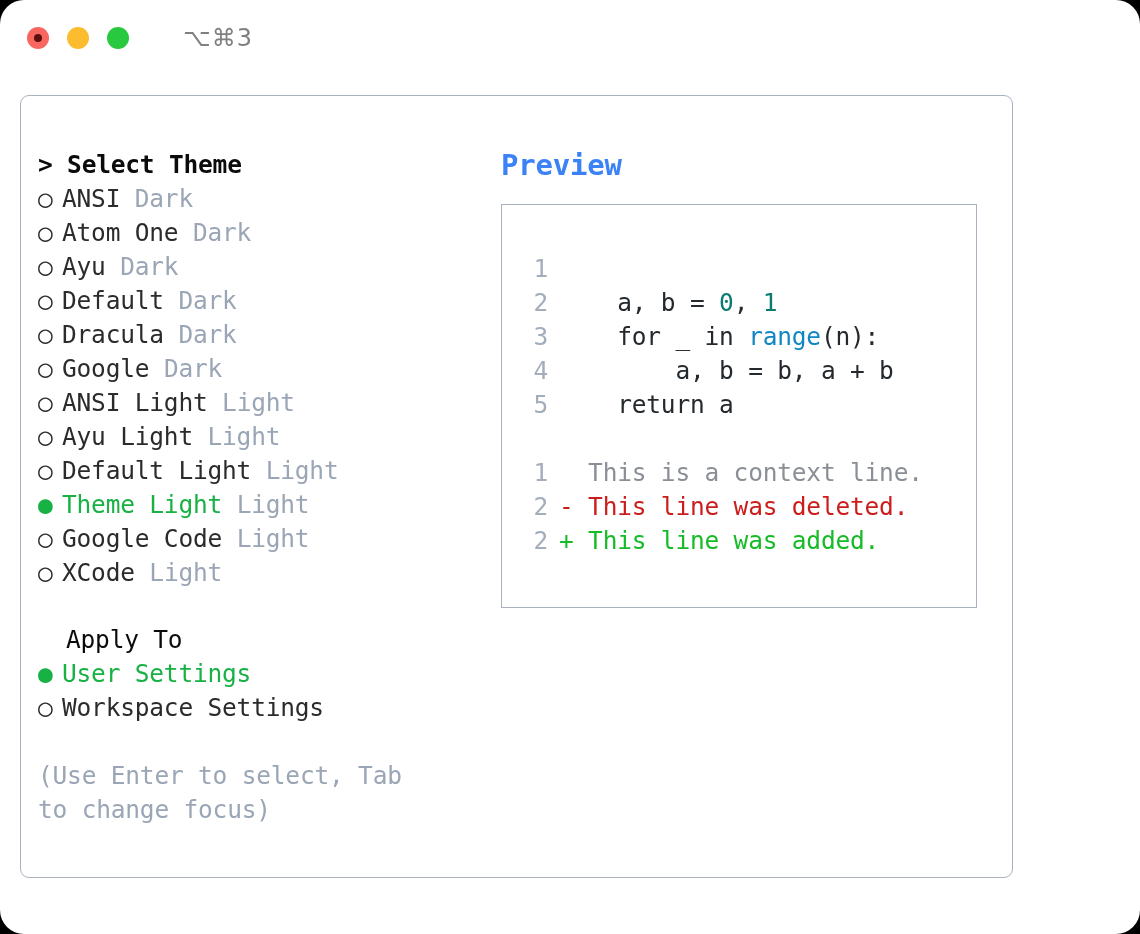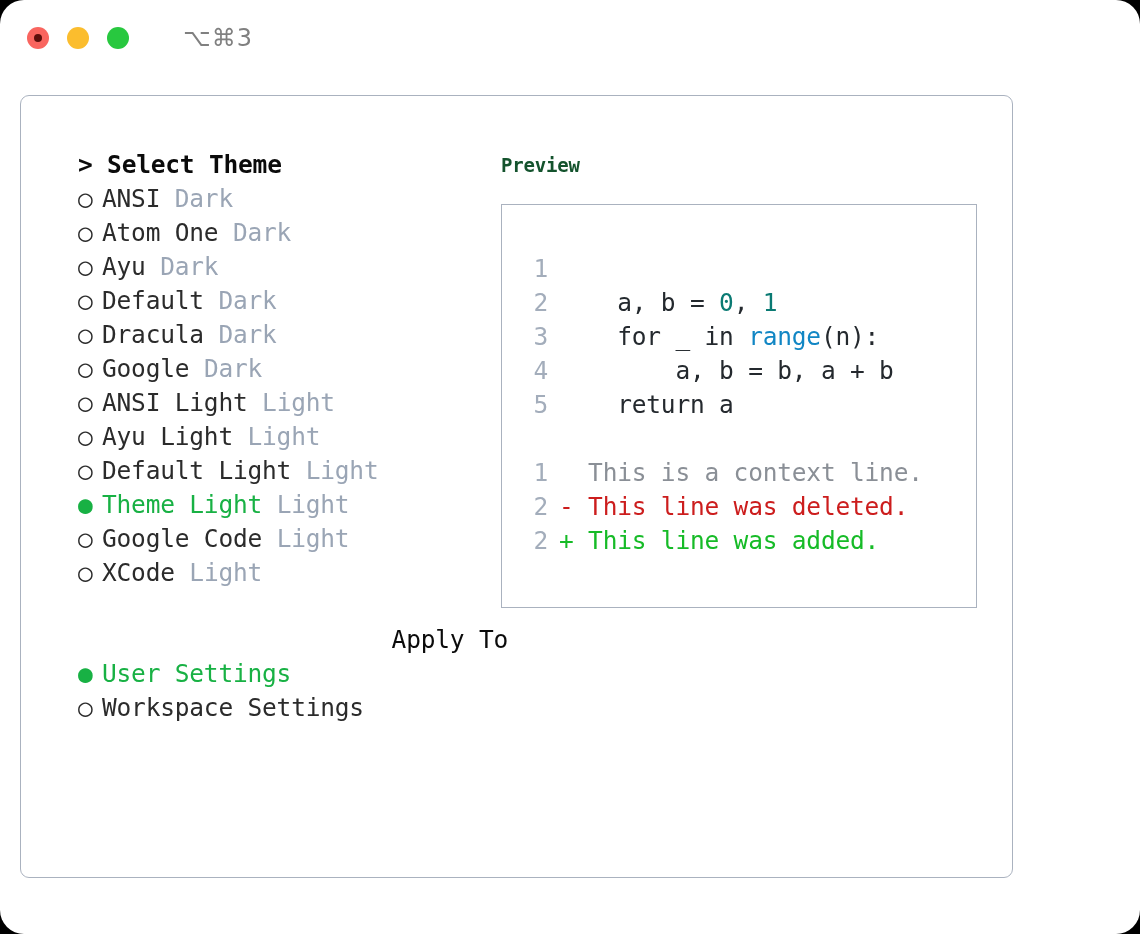--- a/index.html
+++ b/index.html
@@ -83,21 +83,20 @@
     width: 100%;
     height: 100%;
   }
 
   
   .left-col {
     position: absolute;
     left: 17px;
     top: 52px;
     width: 430px;
-    margin-left: 40px;
   }
 
   .section-title {
     font-size: 24.5px;
     font-weight: bold;
     color: #0b0b0b;
     line-height: 34px;
     white-space: pre;
     letter-spacing: -0.2px;
   }
@@ -124,44 +123,43 @@
   .opt-row.selected .opt-label { color: #18b144; }
   .opt-suffix { color: #9aa5b5; }
 
   .apply-title {
     font-size: 24.5px;
     color: #0b0b0b;
     line-height: 34px;
     padding-left: 28px;
     white-space: pre;
     letter-spacing: -0.2px;
-    text-align: right;
   }
   .spacer-lg { height: 33px; }
   .spacer-md { height: 34px; }
 
   .hint {
     color: #9aa5b5;
     font-size: 24.5px;
     line-height: 34px;
     width: 405px;
     letter-spacing: -0.2px;
   }
 
   
   .right-col {
     position: absolute;
     left: 480px;
     top: 52px;
     width: 500px;
   }
   .preview-title {
-    font-size: 19px;
+    font-size: 29px;
     font-weight: bold;
-    color: #14532d;
+    color: #3b82f6;
     line-height: 34px;
     letter-spacing: -0.2px;
   }
   .preview-box {
     margin-top: 22px;
     width: 476px;
     height: 404px;
     border: 1.6px solid #aab2bf;
     background: #ffffff;
     box-sizing: border-box;
@@ -230,20 +228,21 @@
         <div class="spacer-lg"></div>
 
         <div class="apply-title">Apply To</div>
         <div id="apply-list">
             <div class="opt-row selected"><span class="bullet filled">●</span><span class="opt-label">User Settings</span></div>
             <div class="opt-row"><span class="bullet">○</span><span class="opt-label">Workspace Settings</span></div>
           </div>
 
         <div class="spacer-md"></div>
 
+        <div class="hint">(Use Enter to select, Tab to change focus)</div>
       </div>
 
       <div class="right-col">
         <div class="preview-title">Preview</div>
         <div class="preview-box">
           <div id="code-block">
               <div class="code-line"><span class="gutter">1</span></div>
               <div class="code-line"><span class="gutter">2</span><span><span class="code-text">    a, b = </span><span class="tok-num">0</span><span class="code-text">, </span><span class="tok-num">1</span></span></div>
               <div class="code-line"><span class="gutter">3</span><span><span class="code-text">    for _ in </span><span class="tok-call">range</span><span class="code-text">(n):</span></span></div>
               <div class="code-line"><span class="gutter">4</span><span><span class="code-text">        a, b = b, a + b</span></span></div>

